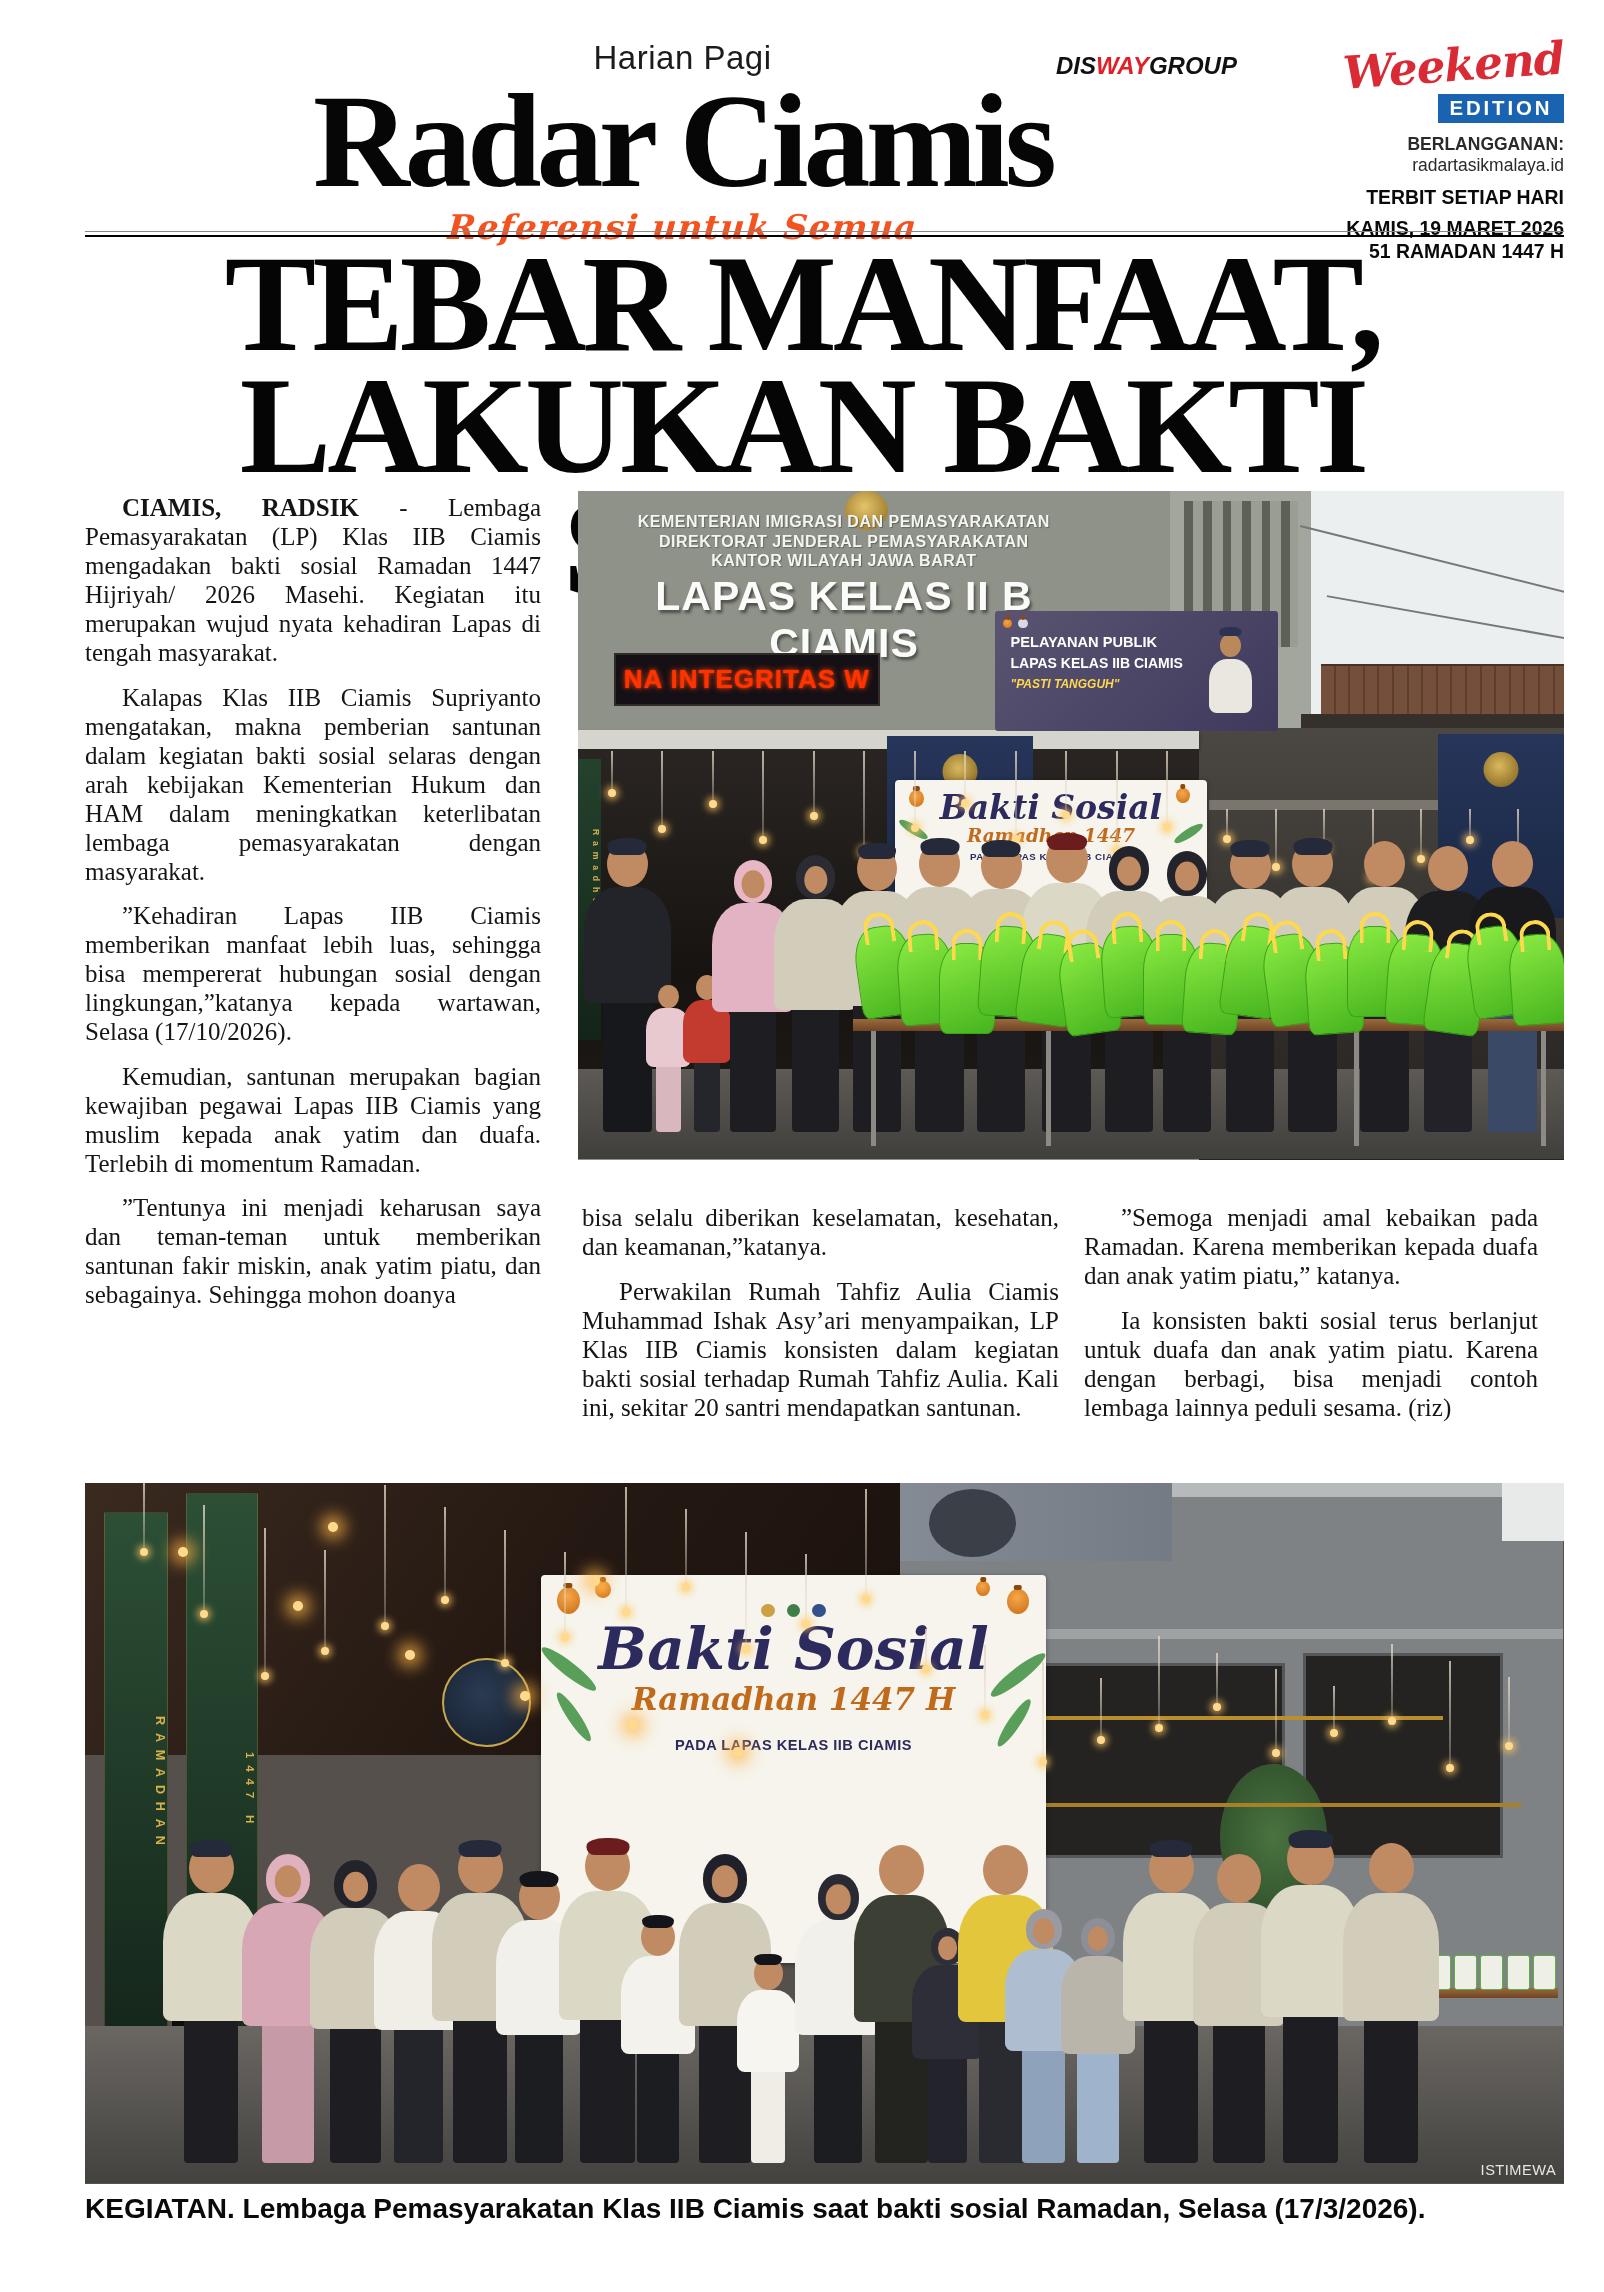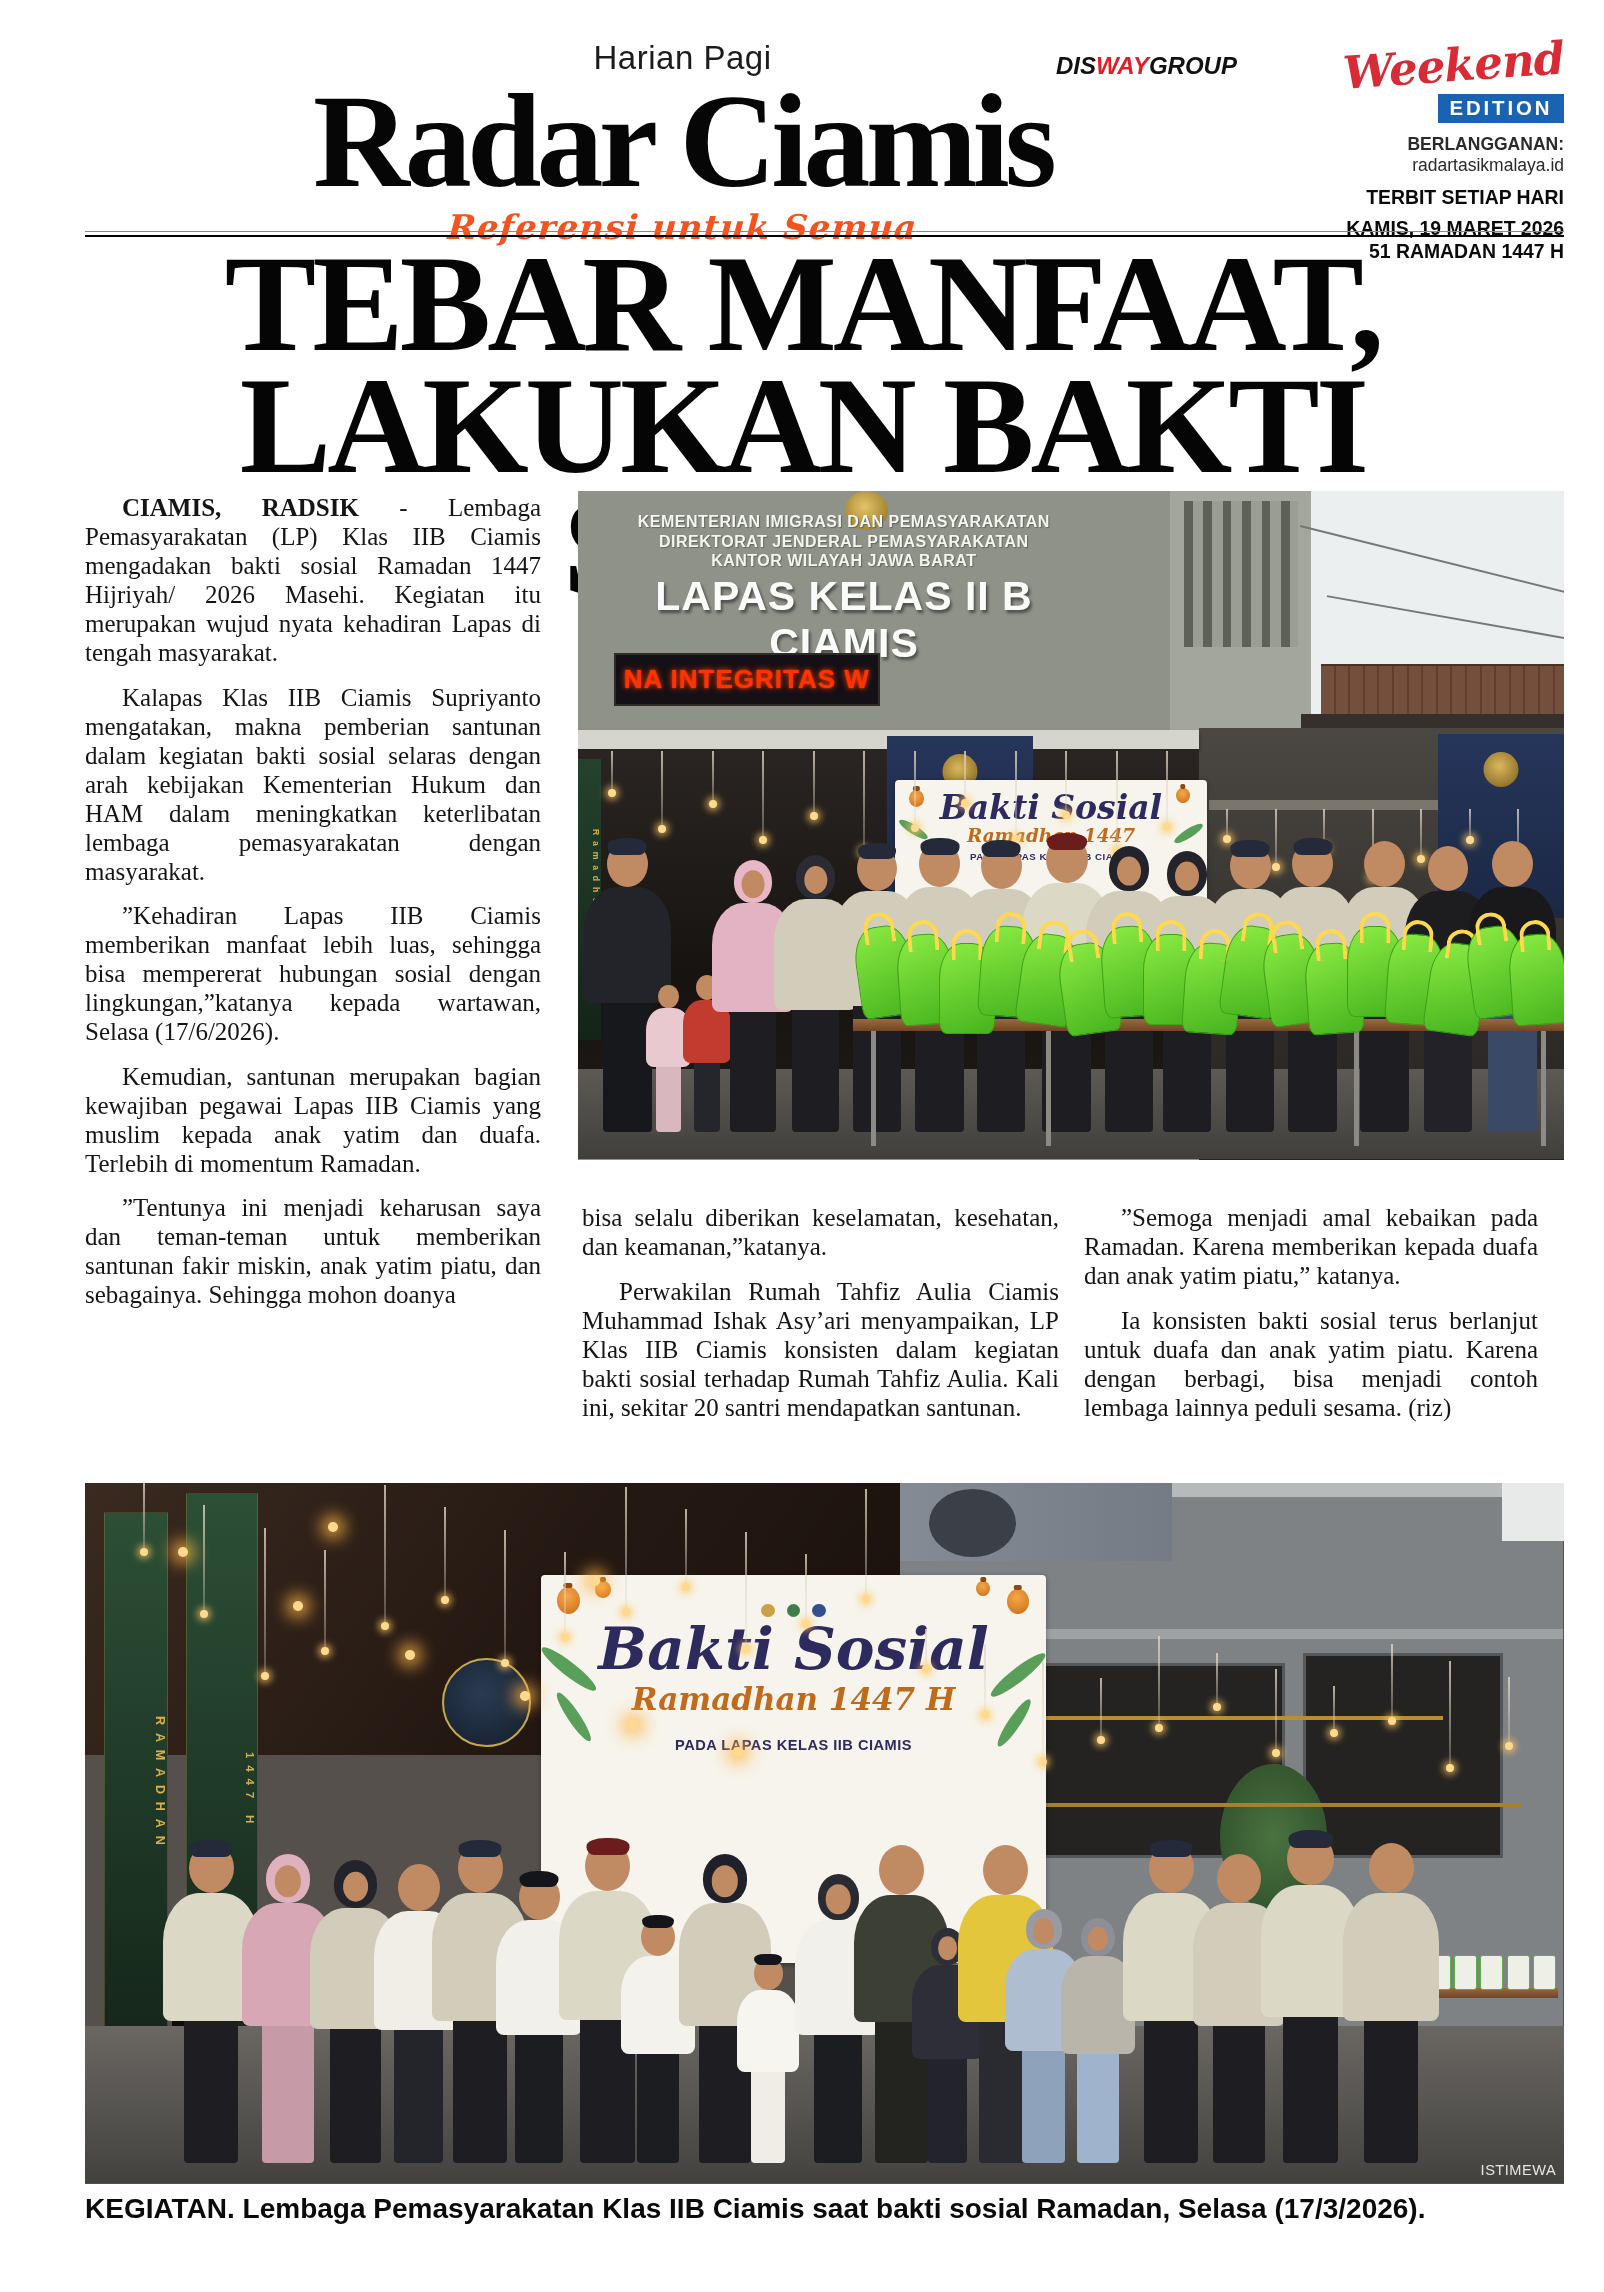--- a/index.html
+++ b/index.html
@@ -182,21 +182,21 @@
   <div class="hdr-rule"></div>
 
   <h1 class="headline" style="margin:0;">
     <span>TEBAR MANFAAT,</span><br>
     <span>LAKUKAN BAKTI SOSIAL</span>
   </h1>
 
   <div class="col col1">
     <p><span class="lead-b">CIAMIS, RADSIK</span><span> - Lembaga Pemasyarakatan (LP) Klas IIB Ciamis mengadakan bakti sosial Ramadan 1447 Hijriyah/ 2026 Masehi. Kegiatan itu merupakan wujud nyata kehadiran Lapas di tengah masyarakat.</span></p>
     <p>Kalapas Klas IIB Ciamis Supriyanto mengatakan, makna pemberian santunan dalam kegiatan bakti sosial selaras dengan arah kebijakan Kementerian Hukum dan HAM dalam meningkatkan keterlibatan lembaga pemasyarakatan dengan masyarakat.</p>
-    <p>”Kehadiran Lapas IIB Ciamis memberikan manfaat lebih luas, sehingga bisa mempererat hubungan sosial dengan lingkungan,”katanya kepada wartawan, Selasa (17/6/2026).</p>
+    <p>”Kehadiran Lapas IIB Ciamis memberikan manfaat lebih luas, sehingga bisa mempererat hubungan sosial dengan lingkungan,”katanya kepada wartawan, Selasa (17/10/2026).</p>
     <p>Kemudian, santunan merupakan bagian kewajiban pegawai Lapas IIB Ciamis yang muslim kepada anak yatim dan duafa. Terlebih di momentum Ramadan.</p>
     <p>”Tentunya ini menjadi keharusan saya dan teman-teman untuk memberikan santunan fakir miskin, anak yatim piatu, dan sebagainya. Sehingga mohon doanya</p>
   </div>
 
   <div class="col col2">
     <p style="text-indent:0;">bisa selalu diberikan keselamatan, kesehatan, dan keamanan,”katanya.</p>
     <p>Perwakilan Rumah Tahfiz Aulia Ciamis Muhammad Ishak Asy’ari menyampaikan, LP Klas IIB Ciamis konsisten dalam kegiatan bakti sosial terhadap Rumah Tahfiz Aulia. Kali ini, sekitar 20 santri mendapatkan santunan.</p>
   </div>
 
   <div class="col col3">
@@ -225,20 +225,33 @@
     <div class="abs p1-entrance"></div>
     <div class="abs p1-greenstrip">Ramadhan 1447</div>
     <div class="abs navy-panel" style="left:309px;top:245px;width:146px;height:175px;">
         <span class="gold"></span>
       </div>
     <div class="abs navy-panel" style="left:860px;top:243px;width:126px;height:184px;">
         <span class="gold"></span>
       </div>
     <div class="abs p1-led">
       <span>NA INTEGRITAS W</span>
+    </div>
+    <div class="abs p1-purple">
+      <span class="lantern" style="left:7.8px;top:7.8px;width:9.7px;height:9.7px;"></span>
+      <span class="lantern" style="left:23px;top:7.8px;width:9.7px;height:9.7px;background:#d8d8e8;"></span>
+      <div class="l1">PELAYANAN PUBLIK</div>
+      <div class="l2">LAPAS KELAS IIB CIAMIS</div>
+      <div class="l3">"PASTI TANGGUH"</div>
+      <div class="abs" style="right:25px;top:23px;width:45px;height:85px;">
+        <div style="width:21.3px;height:23px;border-radius:50%;background:#b9895c;margin:0 auto;position:relative;">
+          <div style="position:absolute;left:50%;top:-6.8px;transform:translateX(-50%);width:21.3px;height:8.7px;background:#2c3350;border-radius:45% 45% 3.9px 3.9px;"></div>
+        </div>
+        <div style="width:43px;height:54px;background:#e9e7e0;border-radius:40% 40% 7.8px 7.8px;margin:1.9px auto 0;"></div>
+      </div>
     </div>
     <div class="abs p1-ground"></div>
     <div class="abs event-banner p1-eb">
       <span class="lantern" style="left:13.6px;top:9.7px;width:15.5px;height:17.5px;"></span>
       <span class="lantern" style="left:281px;top:7.8px;width:13.6px;height:15.5px;"></span>
       <span class="leaf" style="left:1.9px;top:45px;width:33px;height:8.7px;transform:rotate(32deg);"></span>
       <span class="leaf" style="right:1.9px;top:49px;width:33px;height:8.7px;transform:rotate(-32deg);"></span>
       <div class="eb-title">Bakti Sosial</div>
       <div class="eb-sub">Ramadhan 1447</div>
       <div class="eb-l3">PADA LAPAS KELAS IIB CIAMIS</div>

